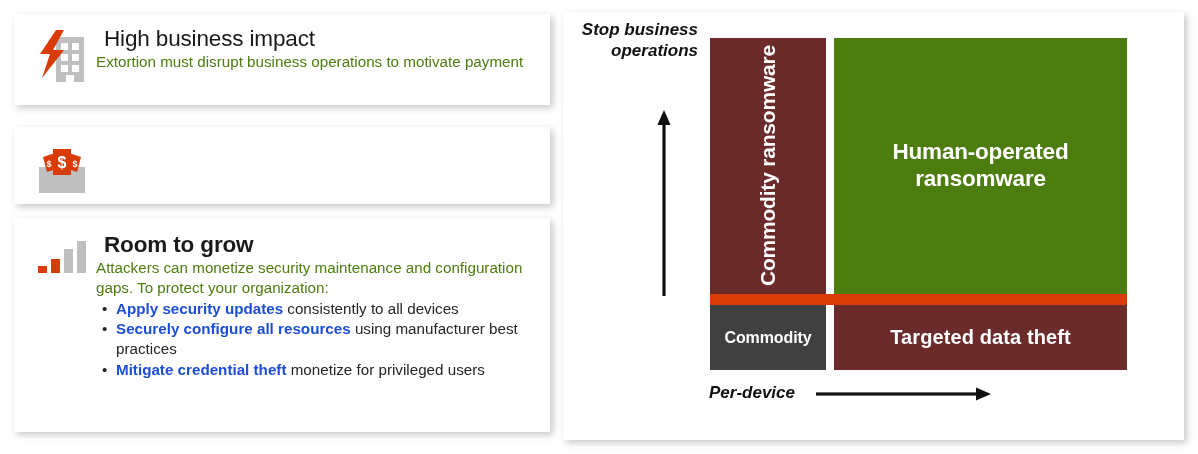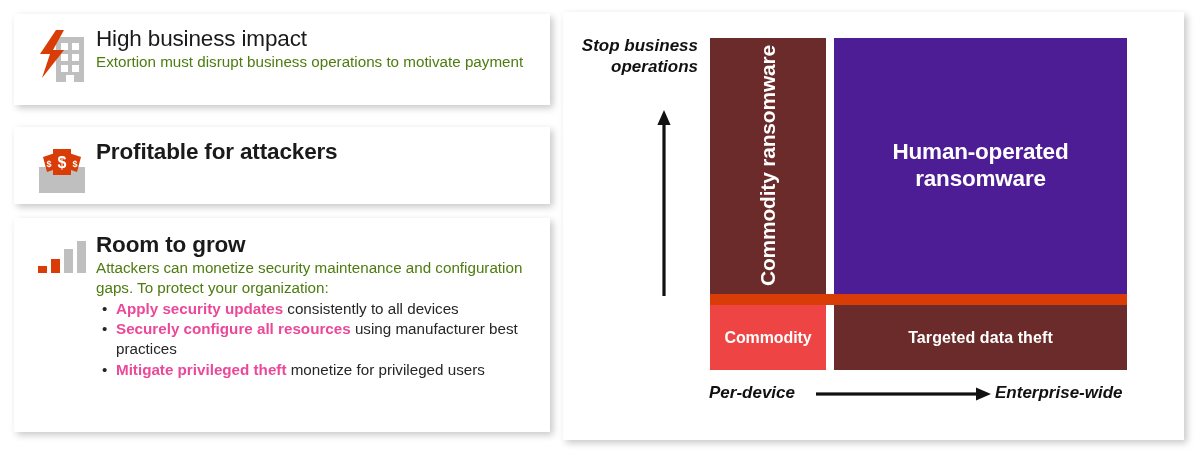--- a/index.html
+++ b/index.html
@@ -53,21 +53,21 @@
   }
   #card-profitable .card-body { top: 12px; }
   #card-room-to-grow .card-body { top: 14px; }
 
   .card-title {
     font-size: 22.5px;
     font-weight: 400;
     color: #1a1a1a;
     letter-spacing: -0.15px;
     line-height: 1.12;
-    margin: 0 0 1px 0;
+    margin: 0 0 1px 8px;
     white-space: nowrap;
   }
   #card-profitable .card-title,
   #card-room-to-grow .card-title { font-weight: 600; }
 
   .card-text {
     font-size: 15.2px;
     font-weight: 400;
     color: #4d7c0f;
     line-height: 1.30;
@@ -85,21 +85,21 @@
     font-size: 15.2px;
     color: #262626;
     line-height: 1.29;
     margin-top: 1px;
   }
   .bullets li .dot {
     position: absolute;
     left: 6px;
     top: 0px;
   }
-  .bullets b { font-weight: 700; color: #ec4899; margin-top: 40px; }
+  .bullets b { font-weight: 700; color: #1d4ed8; margin-top: 40px; }
 
   
   #right-panel {
     position: absolute;
     left: 563px;
     top: 12px;
     width: 621px;
     height: 428px;
     background: #ffffff;
     box-shadow: 3px 3px 7px rgba(0,0,0,0.22);
@@ -136,63 +136,63 @@
     transform: rotate(180deg);
     font-size: 21px;
     line-height: 1.12;
     letter-spacing: -0.2px;
   }
 
   
   #cell-human-operated {
     left: 124px; top: 0px;
     width: 293px; height: 256px;
-    background: #4c1d95;
+    background: #4d7c0f;
   }
   #cell-human-operated .ctext {
     font-size: 22.5px;
     line-height: 1.18;
     letter-spacing: -0.2px;
   }
 
   
   #cell-seam {
     left: 0px; top: 256px;
     width: 417px; height: 11px;
     background: #D93C06;
   }
 
   
   #cell-commodity {
     left: 0px; top: 267px;
     width: 116px; height: 65px;
-    background: #ef4444;
+    background: #404040;
   }
   #cell-commodity .ctext { font-size: 16px; letter-spacing: -0.1px; }
 
   
   #cell-targeted-data-theft {
     left: 124px; top: 267px;
     width: 293px; height: 65px;
     background: #6B2B2B;
   }
-  #cell-targeted-data-theft .ctext { font-size: 16px; letter-spacing: 0.1px; }
+  #cell-targeted-data-theft .ctext { font-size: 20px; letter-spacing: 0.1px; }
 
   
   .axis-label {
     position: absolute;
     font-style: italic;
     font-weight: 700;
     color: #111111;
     font-size: 17px;
     line-height: 1.22;
   }
   #axis-y-top {
     right: 486px;
-    top: 24px;
+    top: 8px;
     text-align: right;
     width: 160px;
   }
   #axis-y-bottom {
     right: 486px;
     top: 290px;
     text-align: right;
     width: 160px;
   }
   #axis-x-left {
@@ -255,21 +255,20 @@
         <polygon points="15,16 27,12 31,27 19,31" fill="#D93C06"></polygon>
         <polygon points="53,16 41,12 37,27 49,31" fill="#D93C06"></polygon>
         <rect x="25" y="8" width="18" height="26" fill="#D93C06"></rect>
         <text x="34" y="27" font-family="'Liberation Sans',sans-serif" font-size="16" font-weight="700" fill="#FFFFFF" text-anchor="middle">$</text>
         <text x="21" y="26" font-family="'Liberation Sans',sans-serif" font-size="9" font-weight="700" fill="#FFFFFF" text-anchor="middle">$</text>
         <text x="47" y="26" font-family="'Liberation Sans',sans-serif" font-size="9" font-weight="700" fill="#FFFFFF" text-anchor="middle">$</text>
         <polygon points="11,26 34,40 57,26 57,30 34,44 11,30" fill="#BFBFBF"></polygon>
       </svg>
     </div>
     <div class="card-body">
-      <div class="card-title">Profitable for attackers</div>
     </div>
   </div>
 
   <div class="card" id="card-room-to-grow">
     <div class="card-icon">
       <svg class="icon-svg" viewBox="0 0 68 58" xmlns="http://www.w3.org/2000/svg" aria-hidden="true">
         <rect x="10" y="30" width="9" height="7" fill="#D93C06"></rect>
         <rect x="23" y="23" width="9" height="14" fill="#D93C06"></rect>
         <rect x="36" y="13" width="9" height="24" fill="#BFBFBF"></rect>
         <rect x="49" y="5" width="9" height="32" fill="#BFBFBF"></rect>
@@ -279,41 +278,40 @@
       <div class="card-title">Room to grow</div>
       <p class="card-text">Attackers can monetize security maintenance and configuration gaps. To protect your organization:</p>
       <ul class="bullets">
         <li>
           <span class="dot">•</span><b>Apply security updates</b><span> consistently to all devices</span>
         </li>
         <li>
           <span class="dot">•</span><b>Securely configure all resources</b><span> using manufacturer best practices</span>
         </li>
         <li>
-          <span class="dot">•</span><b>Mitigate privileged theft</b><span> monetize for privileged users</span>
+          <span class="dot">•</span><b>Mitigate credential theft</b><span> monetize for privileged users</span>
         </li>
       </ul>
     </div>
   </div>
 
 </div>
 
 <div id="right-panel">
 
   <div class="axis-label" id="axis-y-top">Stop business operations</div>
 
   <div id="axis-y-arrow">
     <svg class="icon-svg" viewBox="0 0 14 186" xmlns="http://www.w3.org/2000/svg" aria-hidden="true">
       <rect x="5.4" y="12" width="3.2" height="174" fill="#111111"></rect>
       <polygon points="7,0 13.6,15 0.4,15" fill="#111111"></polygon>
     </svg>
   </div>
 
   <div class="axis-label" id="axis-x-left">Per-device</div>
-  <div class="axis-label" id="axis-x-right">Enterprise-wide</div>
 
   <div id="axis-x-arrow">
     <svg class="icon-svg" viewBox="0 0 175 16" xmlns="http://www.w3.org/2000/svg" aria-hidden="true">
       <rect x="0" y="6.4" width="162" height="3.2" fill="#111111"></rect>
       <polygon points="175,8 160,1.4 160,14.6" fill="#111111"></polygon>
     </svg>
   </div>
 
   <div id="matrix-grid">
 

